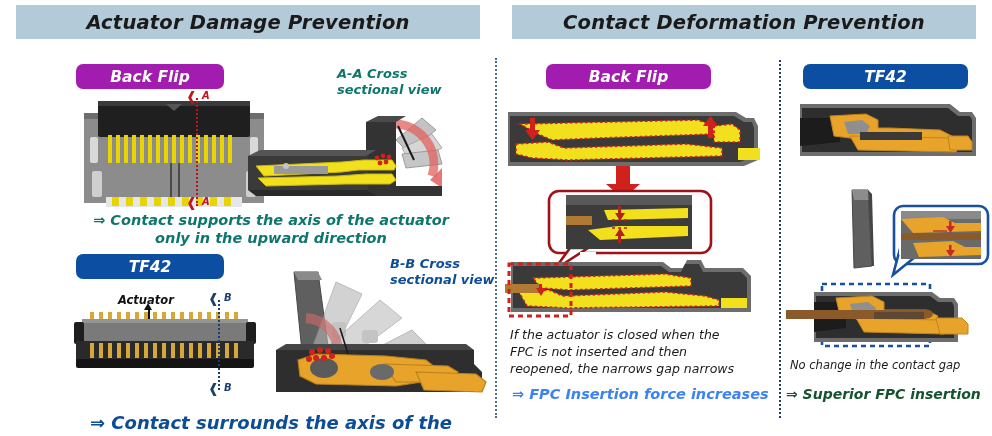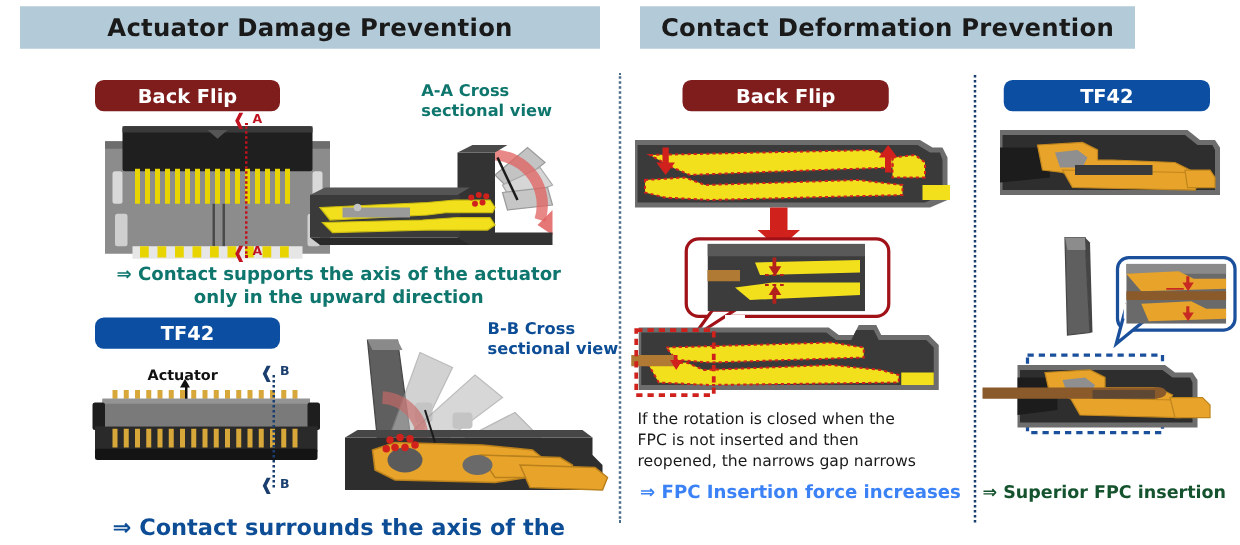--- a/index.html
+++ b/index.html
@@ -4,56 +4,56 @@
 <title>Connector Comparison</title>
 <style>
   html,body{margin:0;padding:0;}
   body{
     width:992px;height:436px;
     background:#ffffff;
     font-family:"DejaVu Sans","Liberation Sans",sans-serif;
     overflow:hidden;
     position:relative;
   }
-  .page{position:relative;width:992px;height:436px;}
+  .page{position:relative;width:992px;height:436px;font-style:italic;}
 
   
   .panel-header{
     position:absolute;
     background:#b3cad8;
     color:#1a1a1a;
     font-weight:bold;
     font-size:19.5px;
     letter-spacing:.2px;
     display:flex;align-items:center;justify-content:center;
     height:34px;
   }
   #hdr-left{left:16px;top:5px;width:464px;}
-  #hdr-right{left:512px;top:5px;width:396px;}
+  #hdr-right{left:512px;top:5px;width:464px;}
 
   
   .divider-dotted{
     position:absolute;
     border-left:3px dotted #1a3f6f;
     height:0;
   }
   #panel-divider{left:495px;top:58px;height:360px;border-left:2px dotted #4a6b8a;}
   #sub-divider{left:779px;top:60px;height:358px;border-left:2.5px dotted #1a3f6f;}
 
   
   .badge{
     position:absolute;
     display:flex;align-items:center;justify-content:center;
     border-radius:7px;
     font-weight:bold;
     color:#ffffff;
     font-size:15.5px;
     height:25px;
   }
-  .badge.red{background:#7f1d1d;}
+  .badge.red{background:#a21caf;}
   .badge.blue{background:#0b4ea2;}
   #badge-bf-left{left:76px;top:64px;width:148px;}
   #badge-tf-left{left:76px;top:254px;width:148px;}
   #badge-bf-right{left:546px;top:64px;width:165px;}
   #badge-tf-right{left:803px;top:64px;width:165px;}
 
   
   .cap{position:absolute;font-weight:bold;line-height:1.22;}
   .cap.red{color:#0f766e;}
   .cap.blue{color:#0d4d96;}
@@ -380,21 +380,21 @@
       <rect x="0" y="26" width="36" height="9" fill="#b07a35"></rect>
       <rect x="4" y="6" width="62" height="52" fill="none" stroke="#d0211c" stroke-width="3" stroke-dasharray="5,4"></rect>
       <g fill="#d0211c">
         <rect x="34" y="26" width="3" height="8"></rect>
         <polygon points="31,30 41,30 36,38"></polygon>
       </g>
     </svg>
   </div>
 
   <div class="note" id="note-right-1">
-    <div>If the rotation is closed when the</div>
+    <div>If the actuator is closed when the</div>
     <div>FPC is not inserted and then</div>
     <div>reopened, the narrows gap narrows</div>
   </div>
 
   <div class="concl red" id="concl-right-1">⇒  FPC Insertion force increases</div>
 
   <div class="badge blue" id="badge-tf-right">TF42</div>
 
   <div class="art" id="art-rtf-top" style="left:800px;top:102px;">
     <svg width="178" height="60" viewBox="0 0 178 60">
@@ -454,16 +454,17 @@
       <path d="M50 18 L86 16 L98 22 L98 30 L140 30 L152 36 L148 44 L82 44 L68 38 L54 36 Z" fill="#e8a32a" stroke="#c0861e" stroke-width="1"></path>
       <path d="M64 24 L82 22 L90 28 L86 36 L68 36 Z" fill="#8f8f8f"></path>
       <path d="M70 38 L152 40 L162 46 L158 54 L78 52 Z" fill="#e8a32a" stroke="#c0861e" stroke-width="1"></path>
       <path d="M150 38 L176 38 L182 44 L182 54 L154 54 Z" fill="#e8a32a" stroke="#c0861e" stroke-width="1"></path>
       <rect x="0" y="30" width="140" height="9" fill="#8a5a2b"></rect>
       <ellipse cx="140" cy="34" rx="7" ry="4.5" fill="#8a5a2b"></ellipse>
       <rect x="88" y="32" width="50" height="7" fill="#3a3a3a" opacity="0.55"></rect>
     </svg>
   </div>
 
+  <div class="note" id="note-right-3">No change in the contact gap</div>
 
   <div class="concl blue" id="concl-right-2">⇒ Superior FPC insertion</div>
 
 </div>
 
 </body></html>

